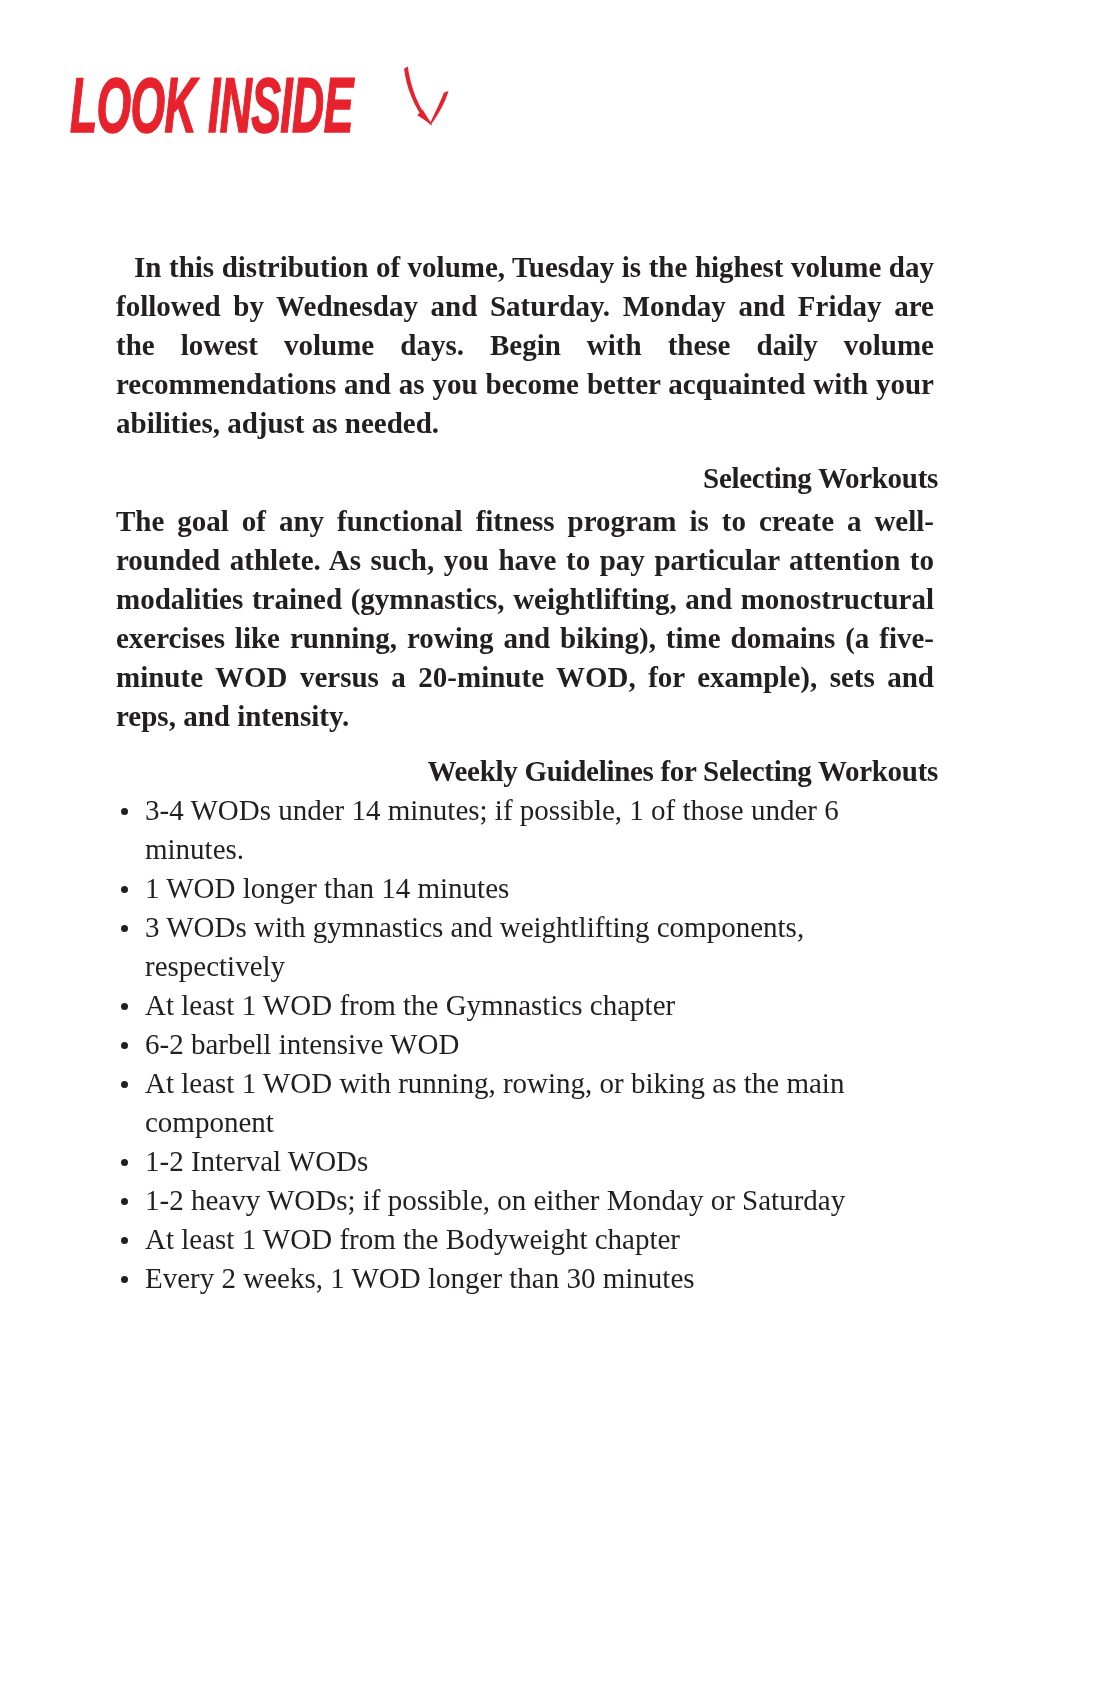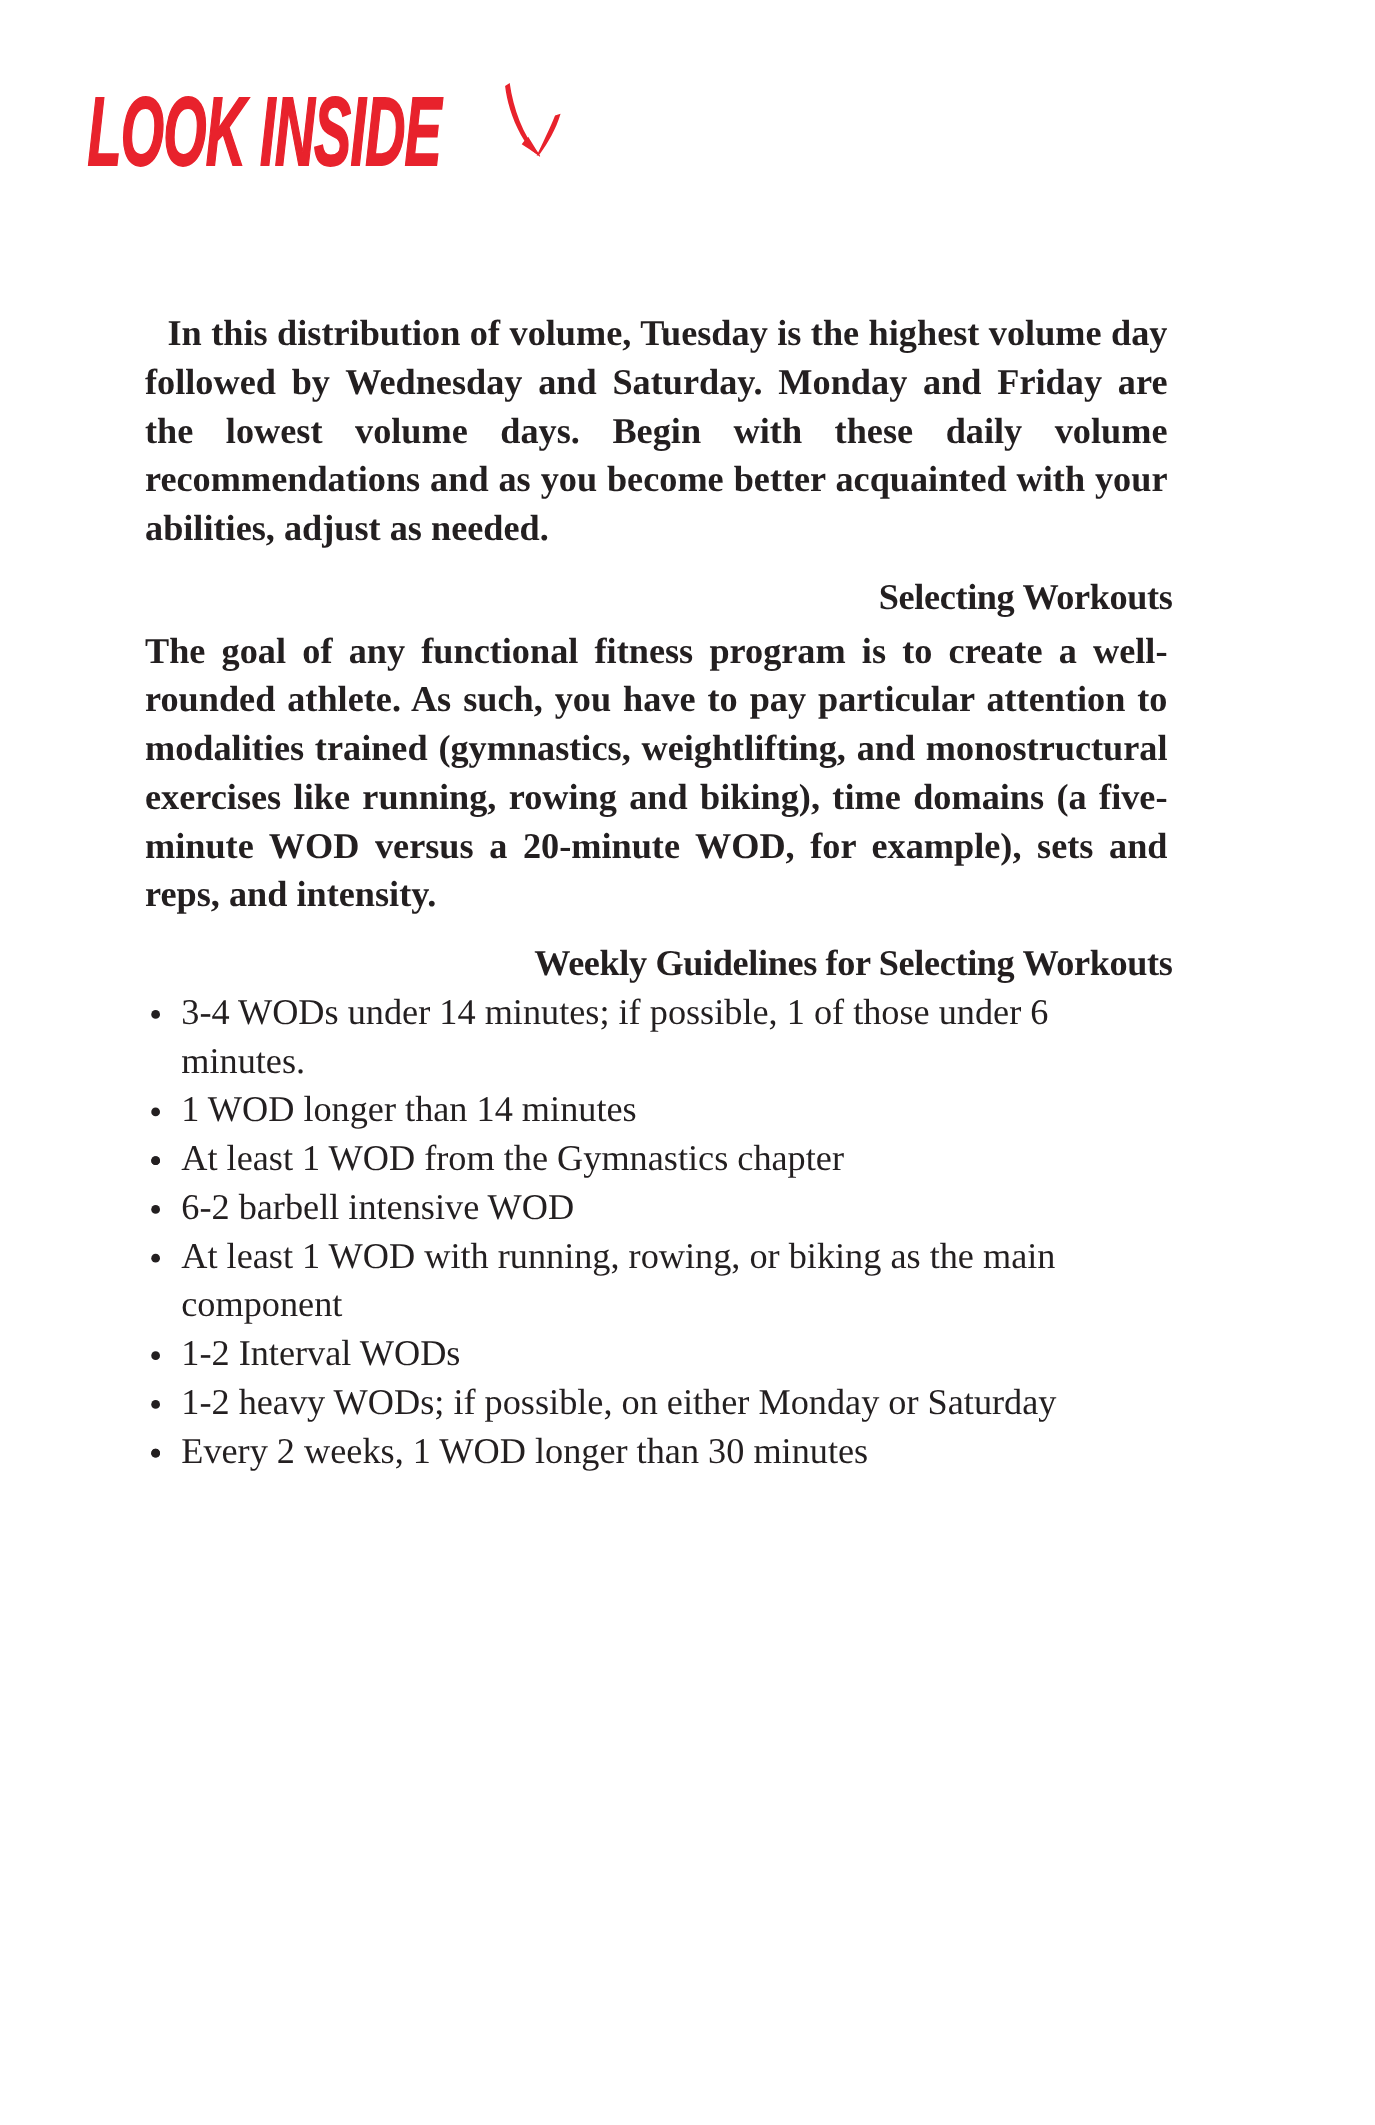--- a/index.html
+++ b/index.html
@@ -94,23 +94,23 @@
 
   <h2 class="section-heading">Selecting Workouts</h2>
 
   <p class="para">The goal of any functional fitness program is to create a well-rounded athlete. As such, you have to pay particular attention to modalities trained (gymnastics, weightlifting, and monostructural exercises like running, rowing and biking), time domains (a five-minute WOD versus a 20-minute WOD, for example), sets and reps, and intensity.</p>
 
   <h2 class="section-heading">Weekly Guidelines for Selecting Workouts</h2>
 
   <ul class="guidelines">
     <li><span class="dot"></span><span>3-4 WODs under 14 minutes; if possible, 1 of those under 6 minutes.</span></li>
     <li><span class="dot"></span><span>1 WOD longer than 14 minutes</span></li>
-    <li><span class="dot"></span></li>
+    <li><span class="dot"></span><span>3 WODs with gymnastics and weightlifting components, respectively</span></li>
     <li><span class="dot"></span><span>At least 1 WOD from the Gymnastics chapter</span></li>
     <li><span class="dot"></span><span>6-2 barbell intensive WOD</span></li>
     <li><span class="dot"></span><span>At least 1 WOD with running, rowing, or biking as the main component</span></li>
     <li><span class="dot"></span><span>1-2 Interval WODs</span></li>
     <li><span class="dot"></span><span>1-2 heavy WODs; if possible, on either Monday or Saturday</span></li>
-    <li><span class="dot"></span></li>
+    <li><span class="dot"></span><span>At least 1 WOD from the Bodyweight chapter</span></li>
     <li><span class="dot"></span><span>Every 2 weeks, 1 WOD longer than 30 minutes</span></li>
   </ul>
 
 </div>
 
 </body></html>

